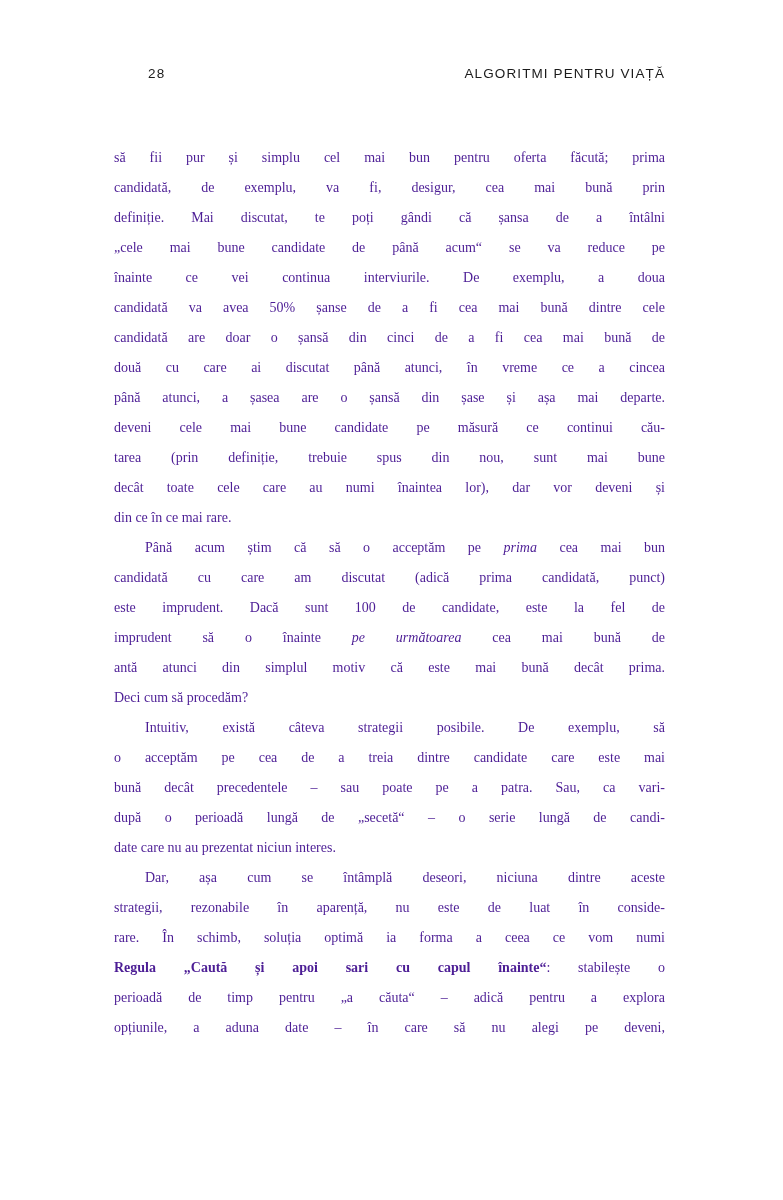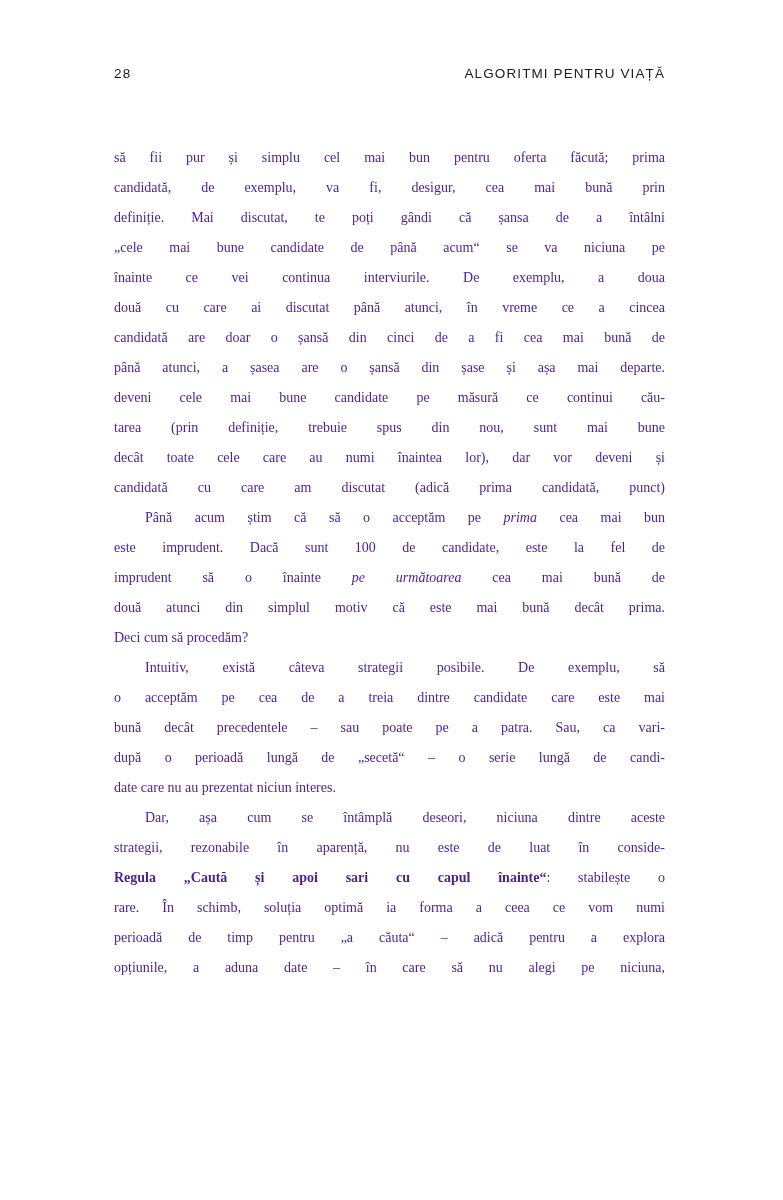--- a/index.html
+++ b/index.html
@@ -19,21 +19,21 @@
     width: 551px;
     display: flex;
     justify-content: space-between;
     align-items: baseline;
     font-family: "Liberation Sans", sans-serif;
     font-size: 13.5px;
     line-height: 17px;
     font-weight: 500;
     color: #1b1b1b;
   }
-  .page-number { letter-spacing: 1.2px; }
+  .page-number { letter-spacing: 1.2px; margin-left: 34px; }
   .running-title { letter-spacing: 1.1px; }
   .text-body {
     position: absolute;
     top: 143px;
     left: 114px;
     width: 551px;
   }
   .line {
     font-size: 14px;
     line-height: 30px;
@@ -53,39 +53,41 @@
 
 <div class="page">
   <div class="running-header">
     <span class="page-number">28</span>
     <span class="running-title">ALGORITMI PENTRU VIAȚĂ</span>
   </div>
   <div class="text-body">
       <div class="line"><span>să fii pur și simplu cel mai bun pentru oferta făcută; prima</span></div>
       <div class="line"><span>candidată, de exemplu, va fi, desigur, cea mai bună prin</span></div>
       <div class="line"><span>definiție. Mai discutat, te poți gândi că șansa de a întâlni</span></div>
-      <div class="line"><span>„cele mai bune candidate de până acum“ se va niciuna pe</span></div>
+      <div class="line"><span>„cele mai bune candidate de până acum“ se va reduce pe</span></div>
       <div class="line"><span>înainte ce vei continua interviurile. De exemplu, a doua</span></div>
+      <div class="line"><span>candidată va avea 50% șanse de a fi cea mai bună dintre cele</span></div>
+      <div class="line"><span>candidată are doar o șansă din cinci de a fi cea mai bună de</span></div>
       <div class="line"><span>două cu care ai discutat până atunci, în vreme ce a cincea</span></div>
-      <div class="line"><span>candidată are doar o șansă din cinci de a fi cea mai bună de</span></div>
       <div class="line"><span>până atunci, a șasea are o șansă din șase și așa mai departe.</span></div>
       <div class="line"><span>deveni cele mai bune candidate pe măsură ce continui cău-</span></div>
       <div class="line"><span>tarea (prin definiție, trebuie spus din nou, sunt mai bune</span></div>
       <div class="line"><span>decât toate cele care au numi înaintea lor), dar vor deveni și</span></div>
+      <div class="line no-justify"><span>din ce în ce mai rare.</span></div>
+      <div class="line indent"><span>Până acum știm că să o acceptăm pe </span><span class="seg-i">prima</span><span> cea mai bun</span></div>
       <div class="line"><span>candidată cu care am discutat (adică prima candidată, punct)</span></div>
-      <div class="line indent"><span>Până acum știm că să o acceptăm pe </span><span class="seg-i">prima</span><span> cea mai bun</span></div>
       <div class="line"><span>este imprudent. Dacă sunt 100 de candidate, este la fel de</span></div>
       <div class="line"><span>imprudent să o înainte </span><span class="seg-i">pe următoarea</span><span> cea mai bună de</span></div>
-      <div class="line"><span>două atunci din simplul motiv că este mai bună decât prima.</span></div>
+      <div class="line"><span>antă atunci din simplul motiv că este mai bună decât prima.</span></div>
       <div class="line no-justify"><span>Deci cum să procedăm?</span></div>
       <div class="line indent"><span>Intuitiv, există câteva strategii posibile. De exemplu, să</span></div>
       <div class="line"><span>o acceptăm pe cea de a treia dintre candidate care este mai</span></div>
       <div class="line"><span>bună decât precedentele – sau poate pe a patra. Sau, ca vari-</span></div>
       <div class="line"><span>după o perioadă lungă de „secetă“ – o serie lungă de candi-</span></div>
       <div class="line no-justify"><span>date care nu au prezentat niciun interes.</span></div>
       <div class="line indent"><span>Dar, așa cum se întâmplă deseori, niciuna dintre aceste</span></div>
       <div class="line"><span>strategii, rezonabile în aparență, nu este de luat în conside-</span></div>
+      <div class="line"><span>rare. În schimb, soluția optimă ia forma a ceea ce vom numi</span></div>
       <div class="line"><span class="seg-b">Regula „Caută și apoi sari cu capul înainte“</span><span>: stabilește o</span></div>
-      <div class="line"><span>rare. În schimb, soluția optimă ia forma a ceea ce vom numi</span></div>
       <div class="line"><span>perioadă de timp pentru „a căuta“ – adică pentru a explora</span></div>
-      <div class="line"><span>opțiunile, a aduna date – în care să nu alegi pe niciuna,</span></div>
+      <div class="line"><span>opțiunile, a aduna date – în care să nu alegi pe deveni,</span></div>
     </div>
 </div>
 
 </body></html>

